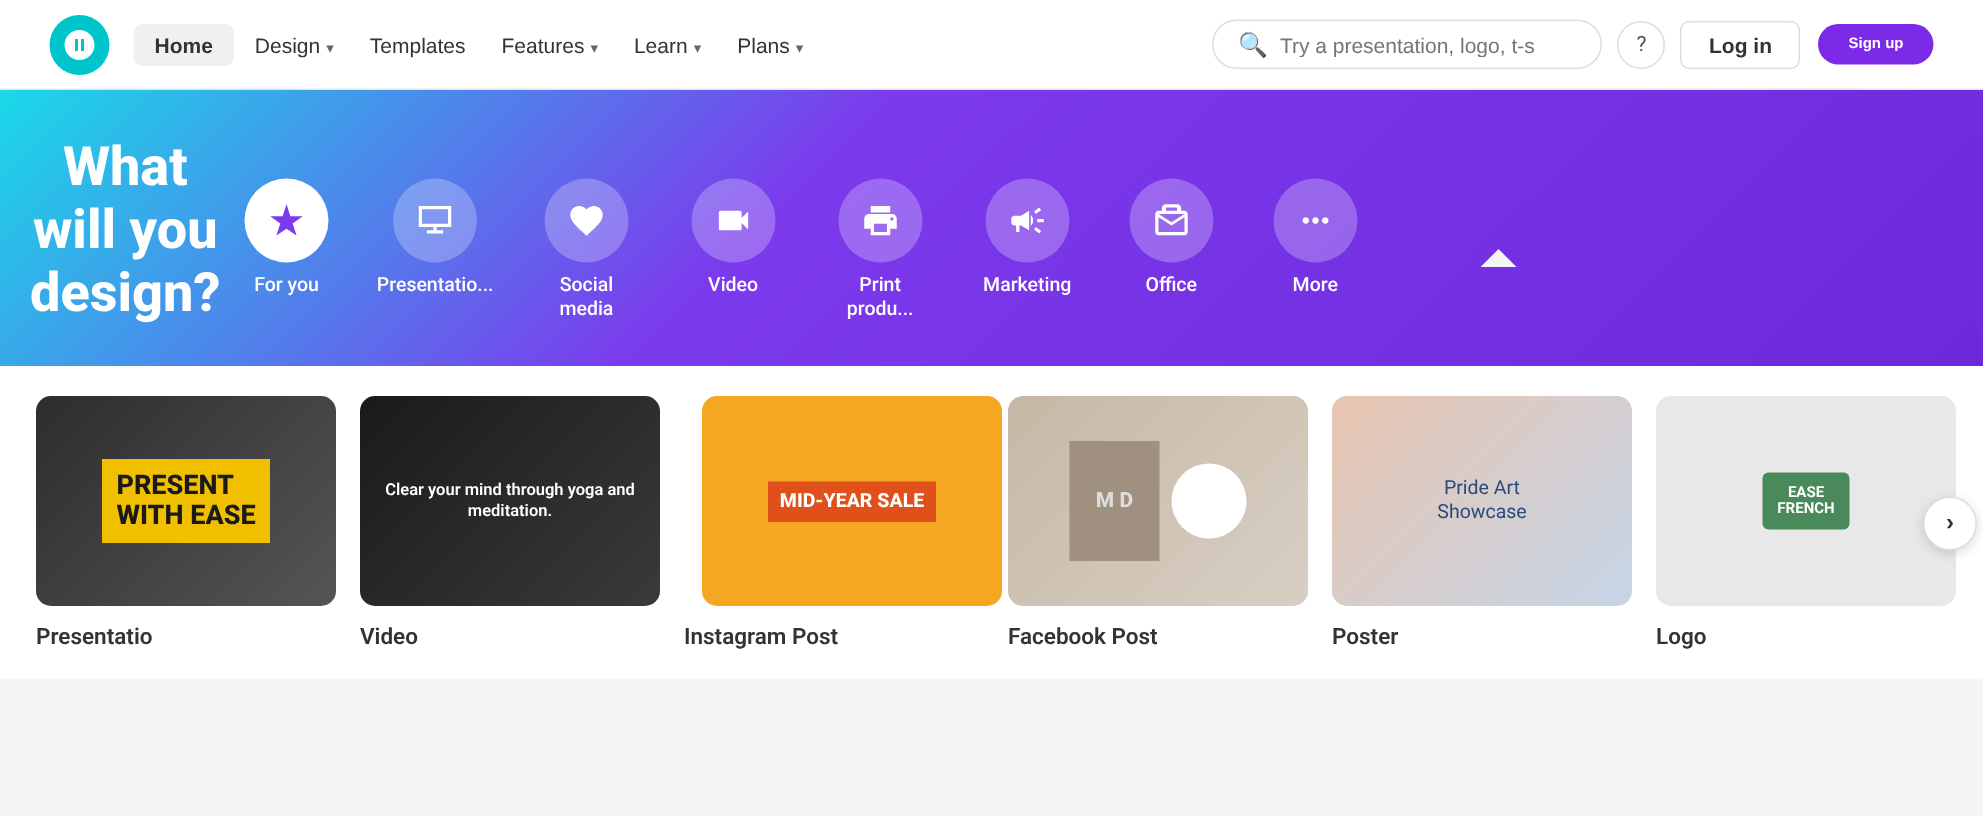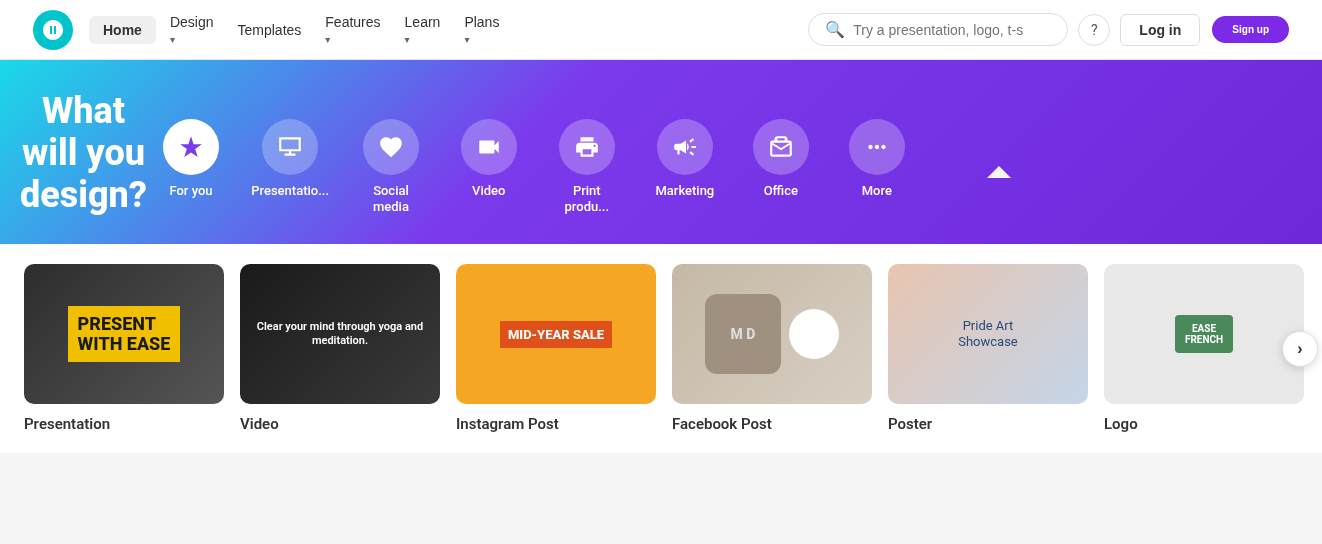--- a/index.html
+++ b/index.html
@@ -17,21 +17,21 @@
       margin-right: 12px; flex-shrink: 0;
     }
     .nav-logo svg { width: 24px; height: 24px; fill: white; }
     .nav-btn-home {
       background: #f0f0f0; border: none; border-radius: 6px;
       padding: 6px 14px; font-size: 14px; font-weight: 600;
       cursor: pointer; color: #333;
     }
     .nav-link {
       background: none; border: none; font-size: 14px; color: #333;
-      cursor: pointer; padding: 6px 10px; display: flex; align-items: flex-start; gap: 4px; flex-direction: column;
+      cursor: pointer; padding: 6px 10px; display: flex; align-items: flex-end; gap: 4px;
     }
     .nav-link .chevron { font-size: 10px; color: #666; }
     .nav-spacer { flex: 1; }
     .search-bar {
       display: flex; align-items: center; gap: 8px;
       border: 1px solid #ddd; border-radius: 24px;
       padding: 6px 16px; width: 260px; background: #fff;
     }
     .search-bar input {
       border: none; outline: none; font-size: 14px; color: #333;
@@ -133,21 +133,21 @@
       display: flex; align-items: center; justify-content: center;
     }
     .video-overlay-text {
       color: #fff; font-size: 11px; font-weight: 600;
       text-align: center; padding: 8px; line-height: 1.3;
     }
 
     
     .thumb-instagram {
       background: #f5a623;
-      display: flex; align-items: center; justify-content: center;
+      display: flex; align-items: center; justify-content: center; margin-left: 12px;
     }
     .insta-inner {
       background: #e0501a; color: #fff; font-weight: 800;
       font-size: 13px; padding: 6px 8px; text-align: center;
     }
 
     
     .thumb-facebook {
       background: #d4c5b0;
       display: flex; align-items: center; justify-content: center;
@@ -316,21 +316,21 @@
 
 <section class="cards-section">
 
   <div class="card">
     <div class="card-thumb thumb-presentation">
       <div class="present-text">
         <div>PRESENT</div>
         <div>WITH EASE</div>
       </div>
     </div>
-    <span class="card-label">Presentation</span>
+    <span class="card-label">Presentatio</span>
   </div>
 
   <div class="card">
     <div class="card-thumb thumb-video">
       <div class="thumb-video-inner">
         <div class="video-overlay-text">Clear your mind through yoga and meditation.</div>
       </div>
     </div>
     <span class="card-label">Video</span>
   </div>
@@ -338,21 +338,21 @@
   <div class="card">
     <div class="card-thumb thumb-instagram">
       <div class="insta-inner">MID-YEAR SALE</div>
     </div>
     <span class="card-label">Instagram Post</span>
   </div>
 
   <div class="card">
     <div class="card-thumb thumb-facebook">
       <div style="display:flex; gap:8px; align-items:center; justify-content:center; width:100%; height:100%; background: linear-gradient(135deg, #c5b8a5 0%, #d8cfc4 100%);">
-        <div style="width: 76px; height: 80px; background: #a09080; border-radius: 12px; display:flex; align-items:center; justify-content:center;">
+        <div style="width: 60px; height: 80px; background: #a09080; border-radius: 0; display:flex; align-items:center; justify-content:center;">
           <span style="color:#ddd; font-weight:800; font-size:14px;">M D</span>
         </div>
         <div style="width: 50px; height: 50px; background: #fff; border-radius: 50%;"></div>
       </div>
     </div>
     <span class="card-label">Facebook Post</span>
   </div>
 
   <div class="card">
     <div class="card-thumb thumb-poster">

